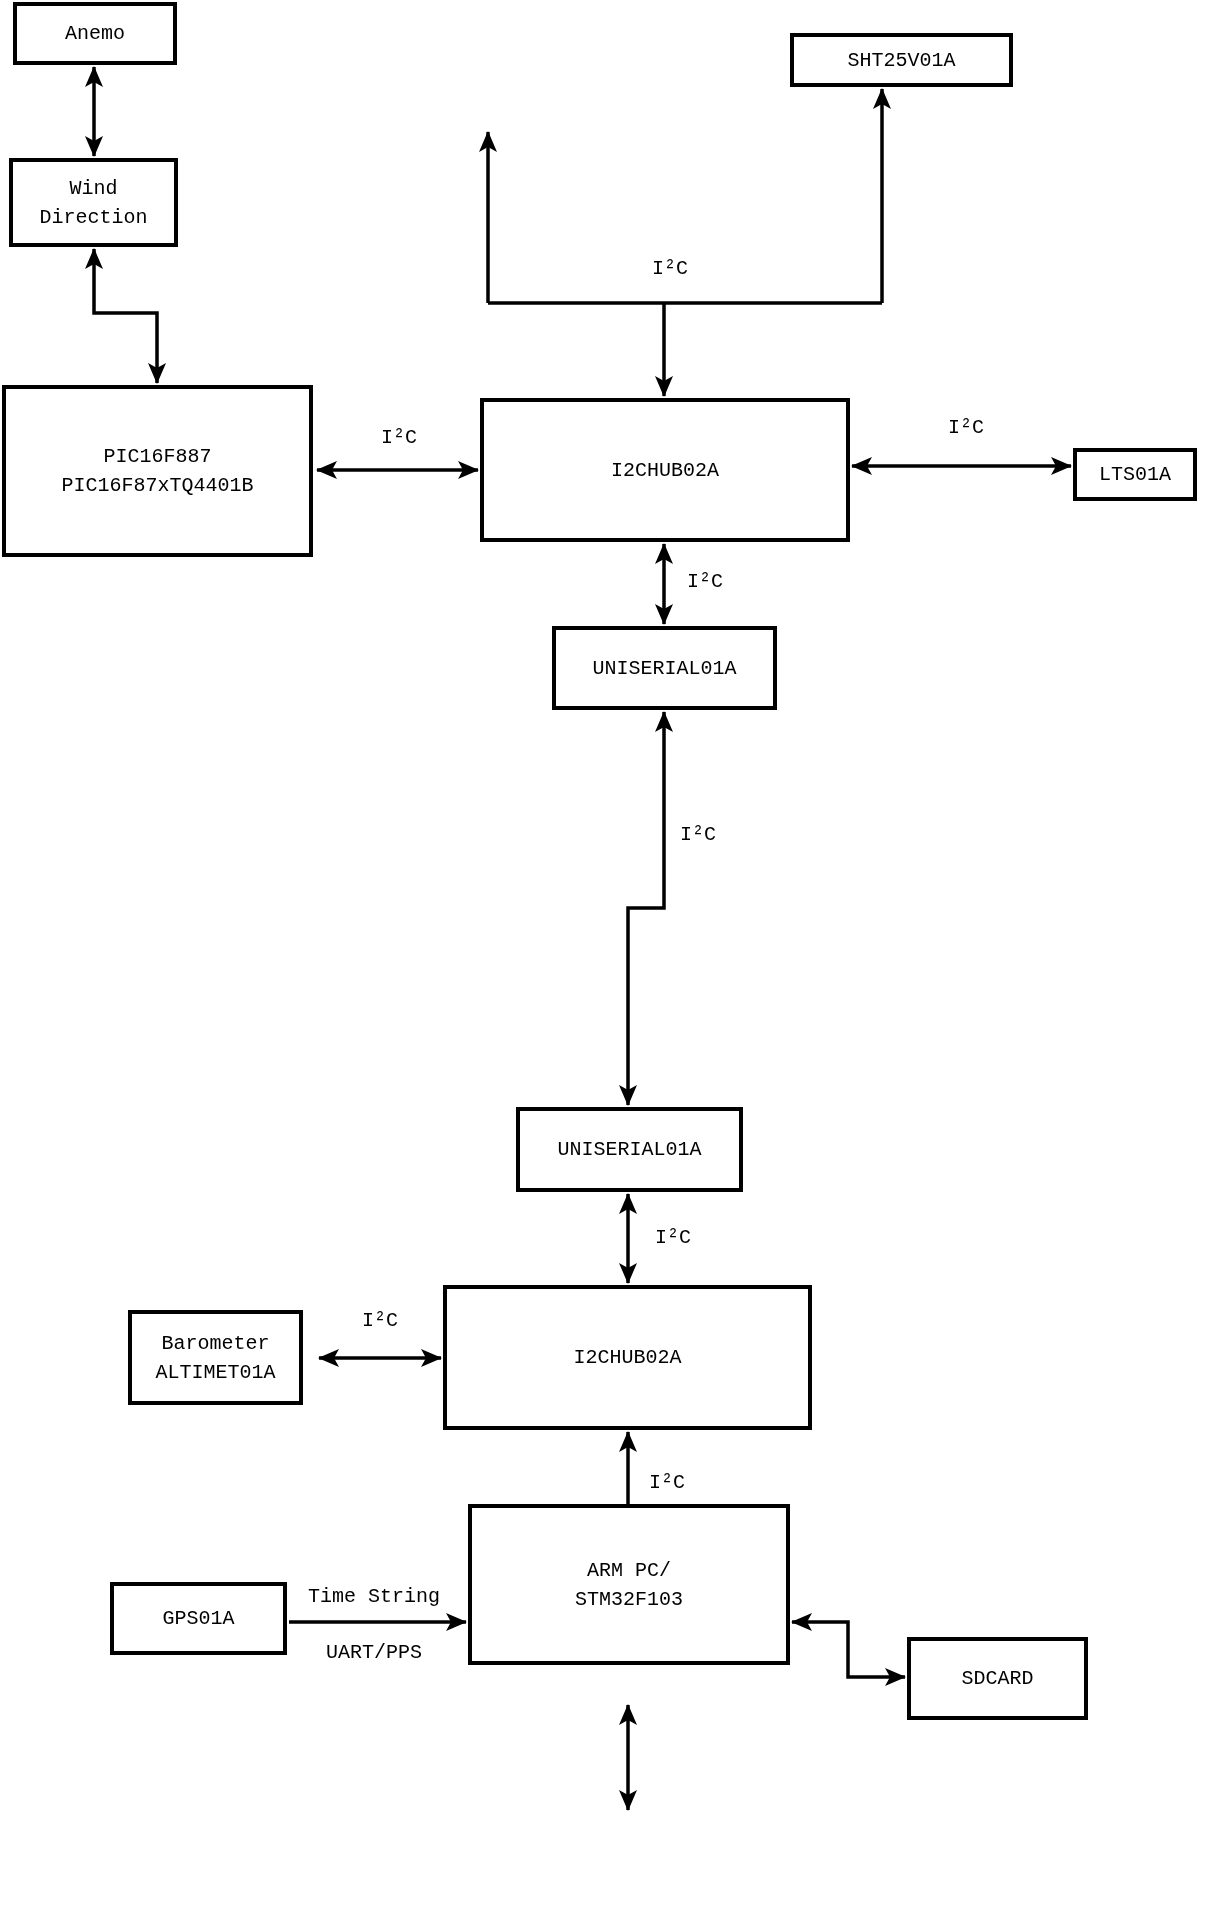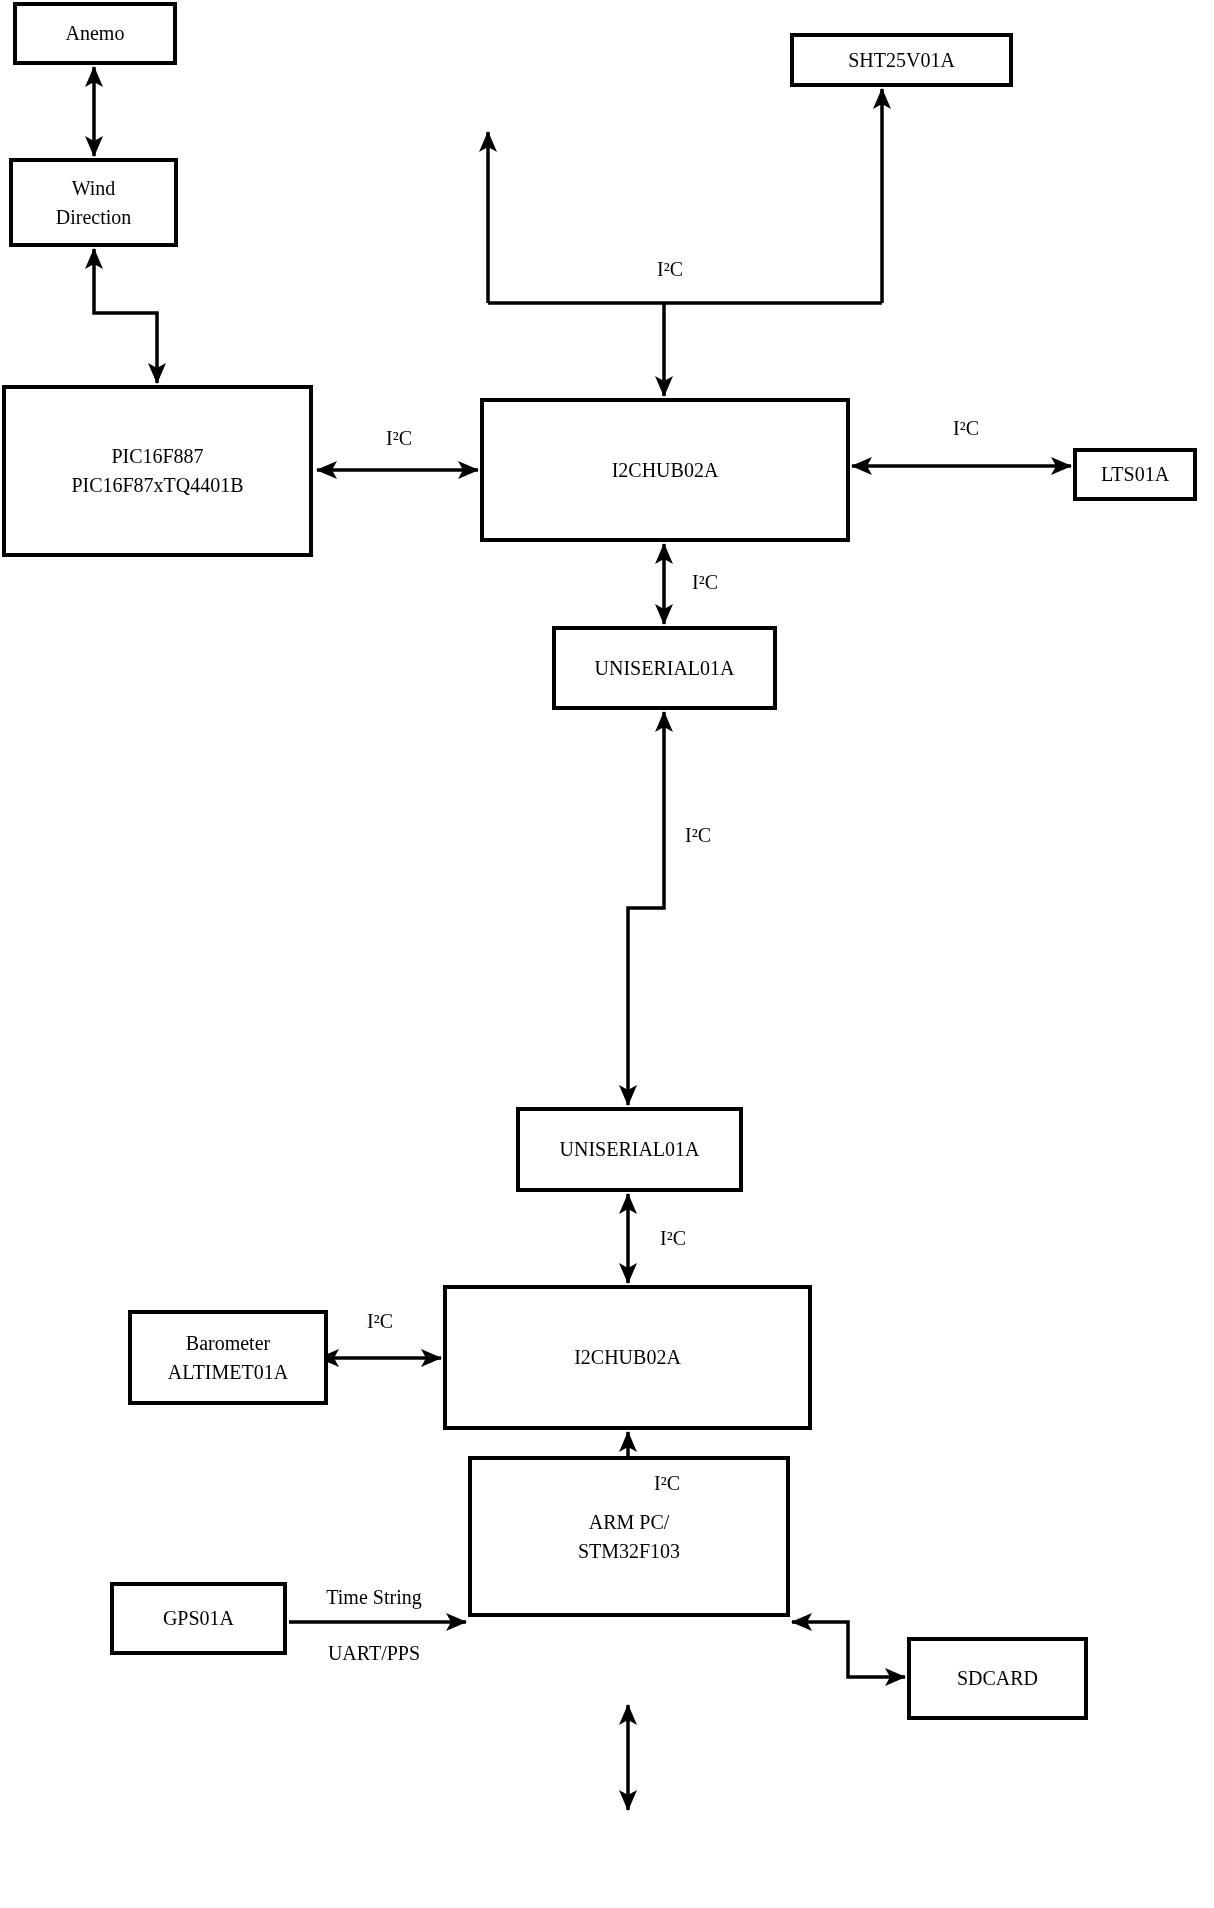--- a/index.html
+++ b/index.html
@@ -2,21 +2,21 @@
 <html style="--line: #000000; --box-border: #000000; --box-fill: #ffffff; --background: #ffffff; --text: #000000;"><head>
 <meta charset="utf-8">
 <style>
   :root{
     --line:#000000; --box-border:#000000; --box-fill:#ffffff;
     --background:#ffffff; --text:#000000;
   }
   html,body{margin:0;padding:0;background:var(--background);}
   .canvas{
     position:relative;width:1214px;height:1908px;background:var(--background);
-    font-family:Liberation Serif, serif;color:var(--text);
+    font-family:Liberation Mono, monospace;color:var(--text);
     overflow:hidden;
   }
   .wires{position:absolute;left:0;top:0;}
   .wires .edge{stroke:var(--line);stroke-width:3.5;fill:none;}
   .wires marker path{fill:var(--line);stroke:none;}
   .node{
     position:absolute;box-sizing:border-box;
     background:var(--box-fill);border:4px solid var(--box-border);
     display:flex;flex-direction:column;align-items:center;justify-content:center;
     text-align:center;font-size:20px;line-height:29px;white-space:nowrap;
@@ -87,26 +87,26 @@
   </div>
 
   <div class="node" style="left:516px;top:1107px;width:227px;height:85px">
     <span>UNISERIAL01A</span>
   </div>
 
   <div class="node" style="left:443px;top:1285px;width:369px;height:145px">
     <span>I2CHUB02A</span>
   </div>
 
-  <div class="node" style="left:128px;top:1310px;width:200px;height:95px">
+  <div class="node" style="left:128px;top:1310px;width:175px;height:95px">
     <span>Barometer</span>
     <span>ALTIMET01A</span>
   </div>
 
-  <div class="node" style="left:468px;top:1456px;width:322px;height:161px">
+  <div class="node" style="left:468px;top:1504px;width:322px;height:161px">
     <span>ARM PC/</span>
     <span>STM32F103</span>
   </div>
 
   <div class="node" style="left:110px;top:1582px;width:177px;height:73px">
     <span>GPS01A</span>
   </div>
 
   <div class="node" style="left:907px;top:1637px;width:181px;height:83px">
     <span>SDCARD</span>

